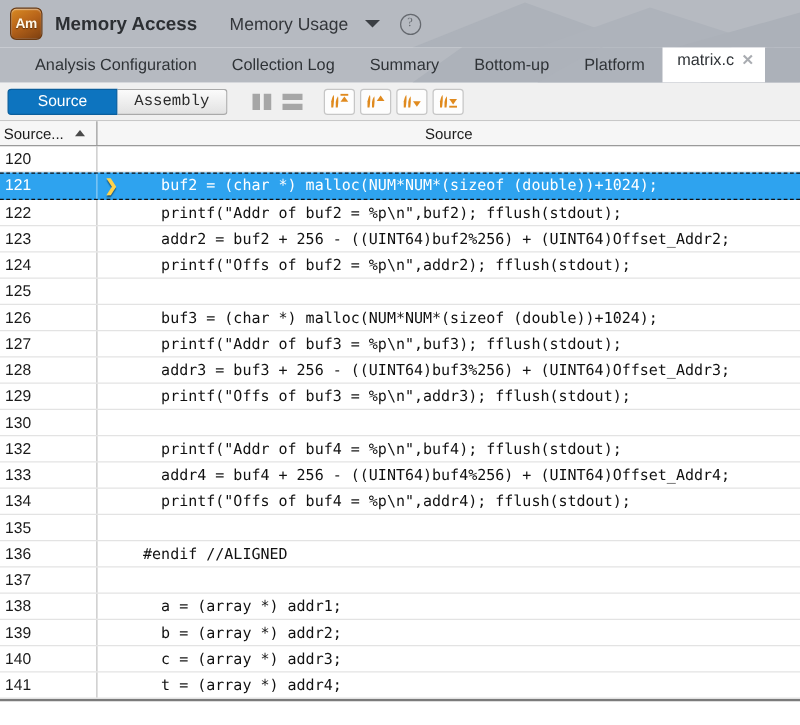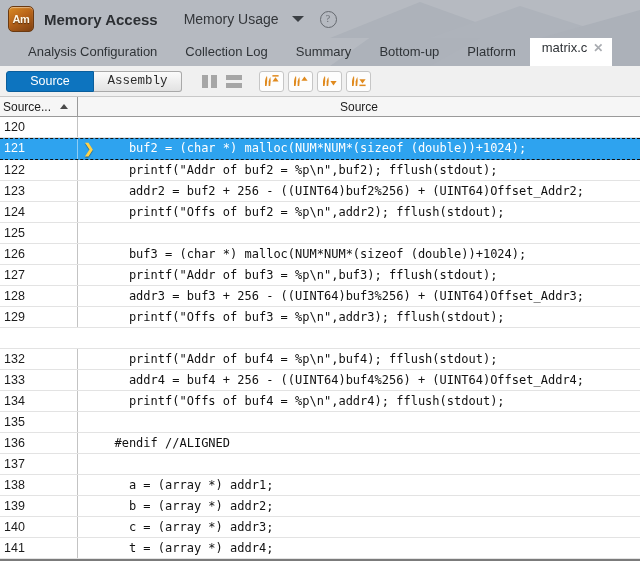--- a/index.html
+++ b/index.html
@@ -399,20 +399,21 @@
         <div class="ln">128</div>
         <div class="marker"></div>
         <div class="code">    addr3 = buf3 + 256 - ((UINT64)buf3%256) + (UINT64)Offset_Addr3;</div>
       </div>
       <div class="row">
         <div class="ln">129</div>
         <div class="marker"></div>
         <div class="code">    printf("Offs of buf3 = %p\n",addr3); fflush(stdout);</div>
       </div>
       <div class="row">
+        <div class="ln">130</div>
         <div class="marker"></div>
         <div class="code"></div>
       </div>
       <div class="row">
         <div class="ln">132</div>
         <div class="marker"></div>
         <div class="code">    printf("Addr of buf4 = %p\n",buf4); fflush(stdout);</div>
       </div>
       <div class="row">
         <div class="ln">133</div>

